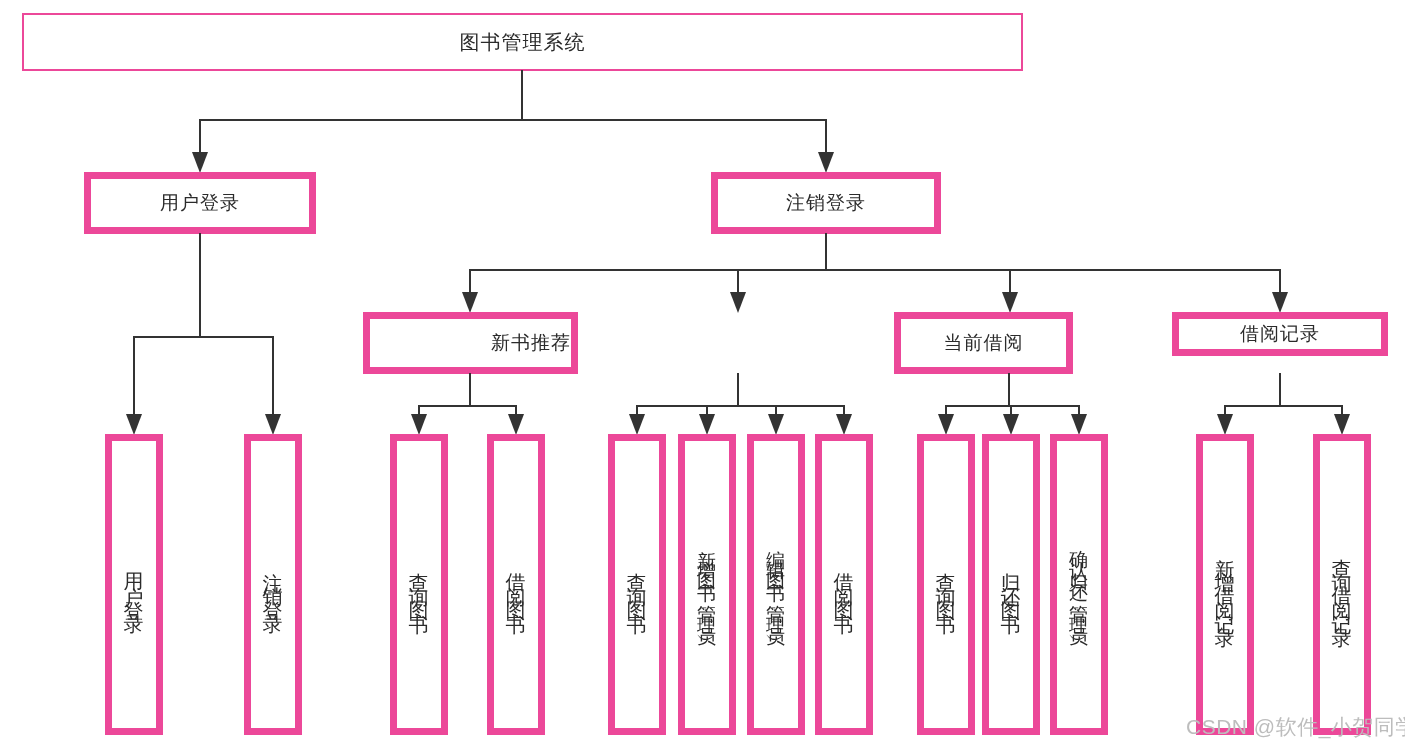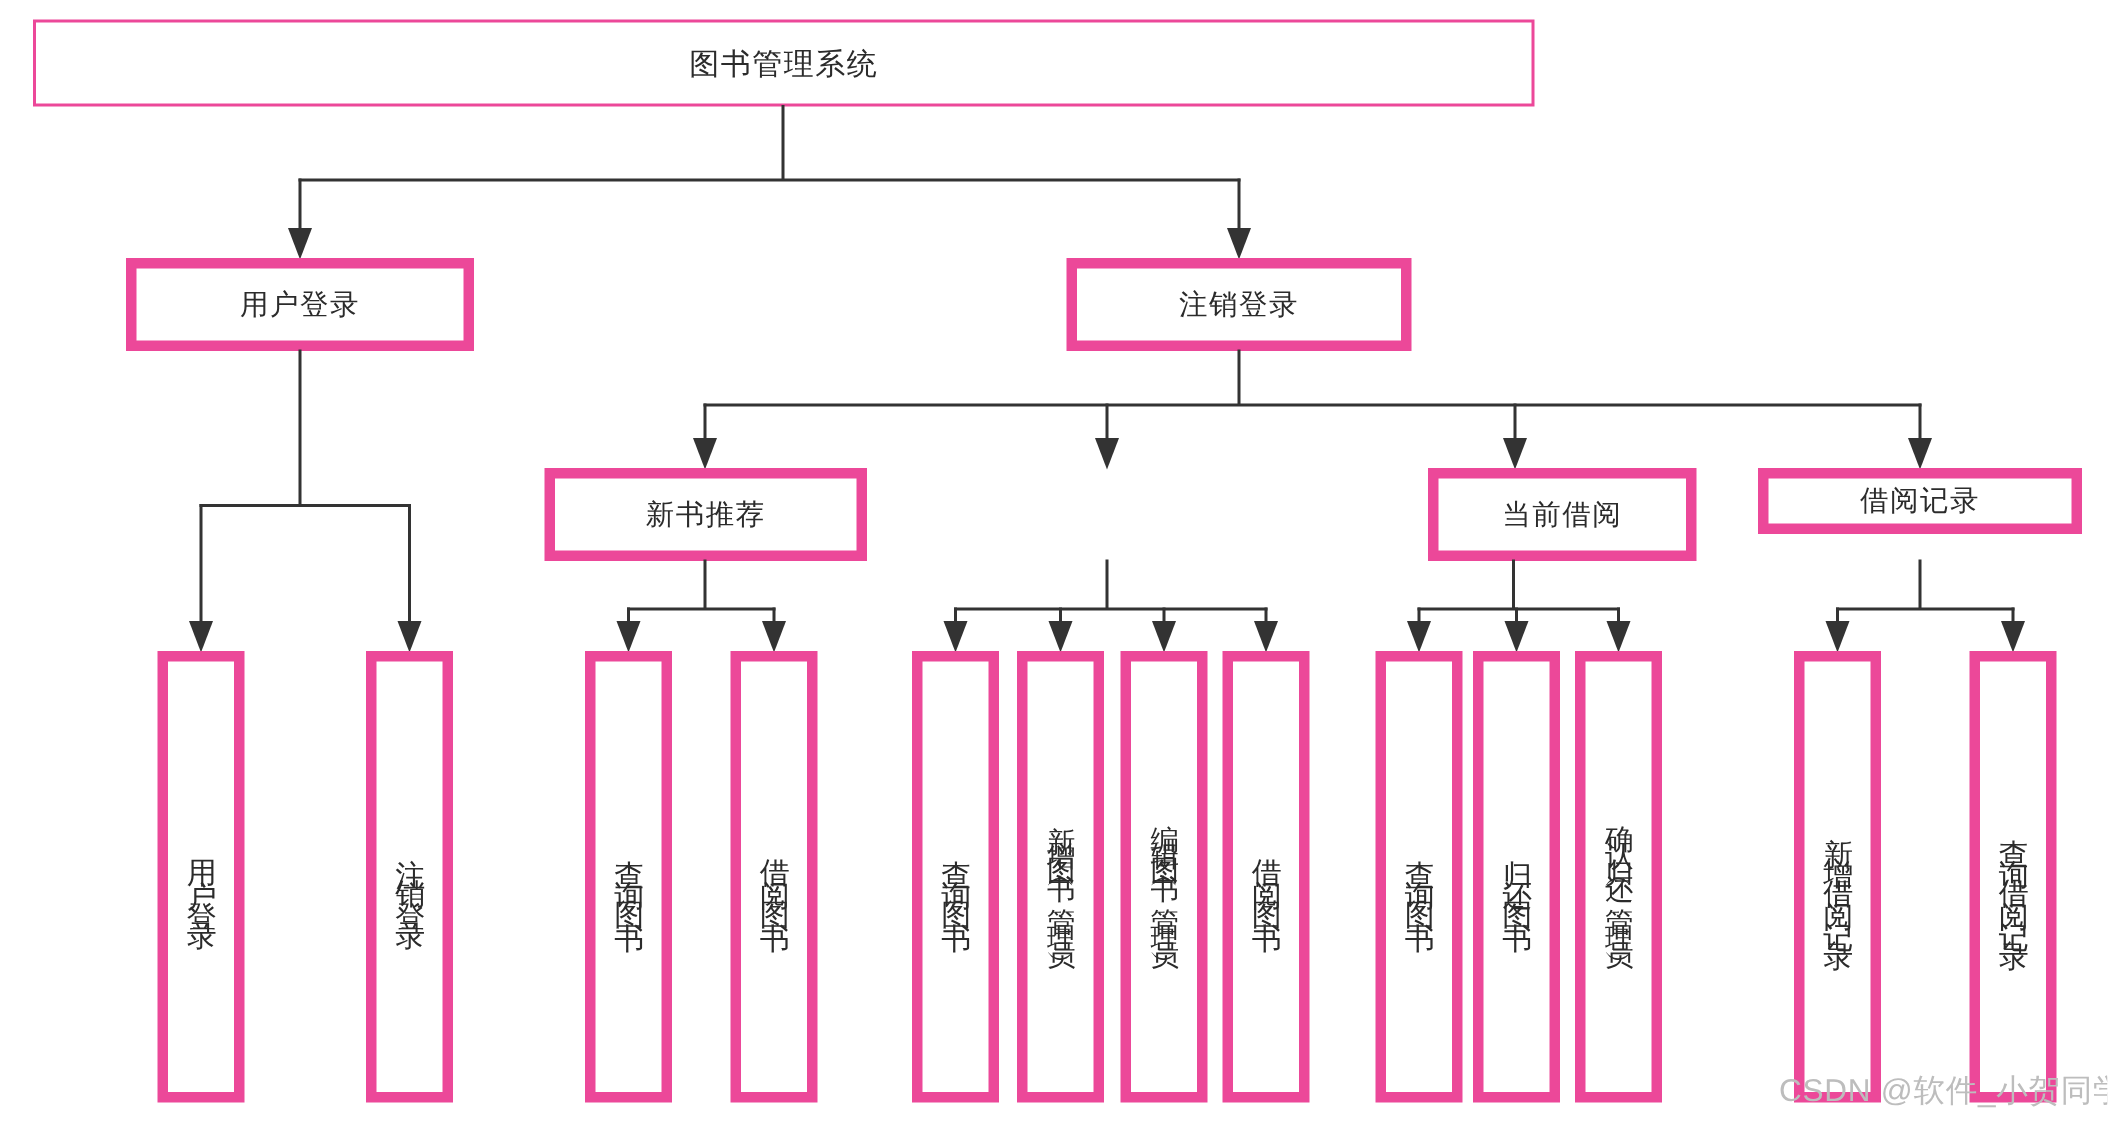--- a/index.html
+++ b/index.html
@@ -16,23 +16,23 @@
   .hlabel{font-size:19px;letter-spacing:1px;white-space:nowrap;}
   .vlabel{
     writing-mode:vertical-lr;font-size:20px;letter-spacing:14px;
     line-height:1;white-space:nowrap;
   }
   .tight .vlabel{letter-spacing:11px;font-size:19px;}
   .b-root{left:22px;top:13px;width:1001px;height:58px;border-width:2px;}
   .b-root .hlabel{font-size:20px;}
   .b-login   {left:84px; top:172px;width:232px;height:62px;}
   .b-mgmt    {left:711px;top:172px;width:230px;height:62px;}
-  .b-newrec  {left:363px;top:312px;width:215px;height:62px;}
+  .b-newrec  {left:363px;top:312px;width:215px;height:62px;justify-content:flex-end;}
   .b-borrow  {left:630px;top:312px;width:217px;height:62px;}
-  .b-current {left:952px;top:312px;width:179px;height:62px;}
+  .b-current {left:894px;top:312px;width:179px;height:62px;}
   .b-records {left:1172px;top:312px;width:216px;height:44px;}
   .leaf{top:434px;width:58px;height:301px;}
   .lf-1 {left:105px;}  .lf-2 {left:244px;}
   .lf-3 {left:390px;}  .lf-4 {left:487px;}
   .lf-5 {left:608px;}  .lf-6 {left:678px;}
   .lf-7 {left:747px;}  .lf-8 {left:815px;}
   .lf-9 {left:917px;}  .lf-10{left:982px;}
   .lf-11{left:1050px;} .lf-12{left:1196px;}
   .lf-13{left:1313px;}
   

